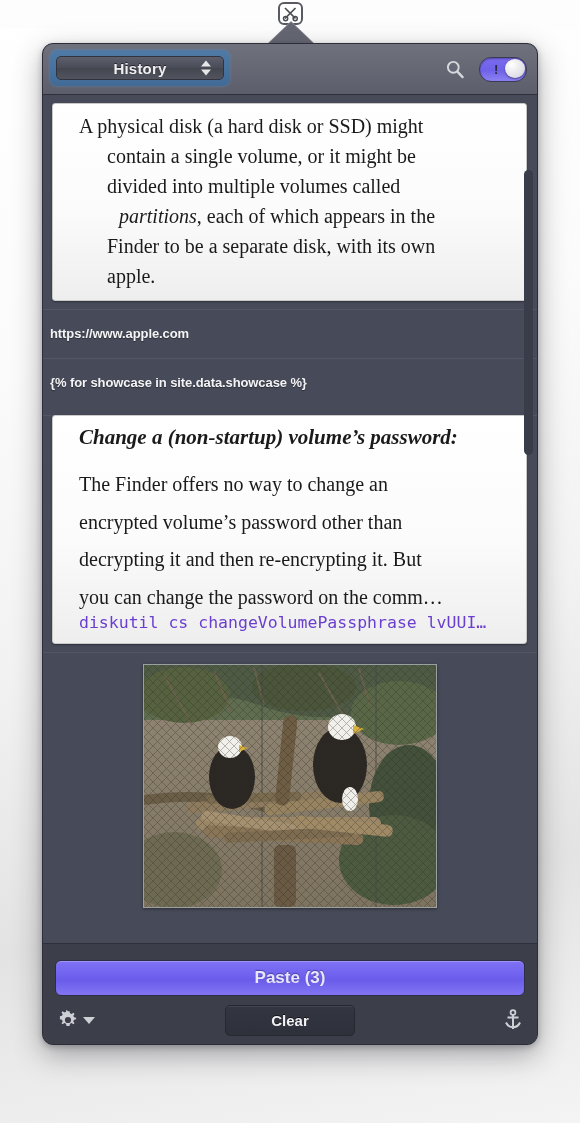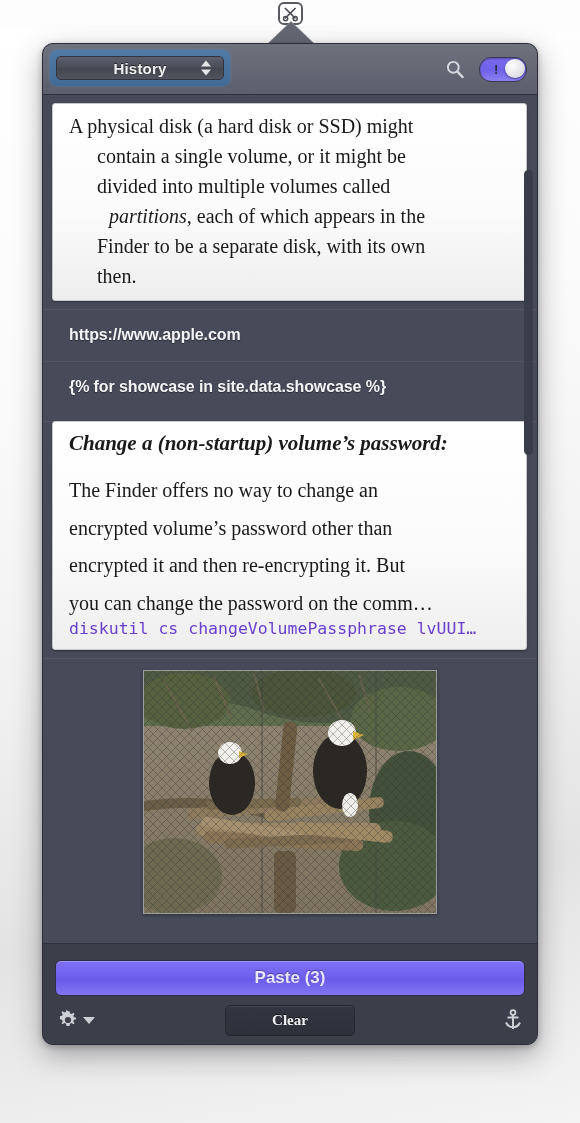--- a/index.html
+++ b/index.html
@@ -139,21 +139,21 @@
     position: absolute; left: 0; right: 0; top: 0; height: 1px;
     background: rgba(255,255,255,0.07);
   }
 
   
   .rich-card {
     margin: 8px 10px 8px 9px;
     background: linear-gradient(180deg, #ffffff 0%, #fbfbfb 55%, #eeeeee 100%);
     border: 1px solid #c8c8c8;
     border-radius: 3px;
-    padding: 7px 10px 9px 16px;
+    padding: 7px 10px 9px 26px;
     box-shadow: 0 1px 2px rgba(0,0,0,0.35);
     color: #1a1a1a;
     font-family: "Liberation Serif", serif;
     font-size: 20px;
     line-height: 1.5;
     overflow: hidden;
   }
   .rich-card .indent { padding-left: 28px; }
   .rich-card em { font-style: italic; margin-left: 12px; }
   .rich-head {
@@ -166,23 +166,23 @@
     font-family: "DejaVu Sans Mono", monospace;
     color: #6a3fcf;
     font-size: 16.5px;
     line-height: 1.4;
     white-space: nowrap;
     overflow: hidden;
   }
 
   
   .plain-item {
-    padding: 17px 14px 17px 26px;
+    padding: 17px 14px 17px 7px;
     color: #f4f4f6;
-    font-size: 16px;
+    font-size: 13px;
     font-weight: bold;
     letter-spacing: -0.1px;
     white-space: nowrap;
     overflow: hidden;
     text-shadow: 0 1px 1px rgba(0,0,0,0.4);
   }
 
   
   .image-item {
     padding: 12px 0 14px 0;
@@ -225,21 +225,20 @@
     display: flex; align-items: center; justify-content: center;
     text-shadow: 0 -1px 1px rgba(40,30,90,0.5);
     box-shadow: inset 0 1px 0 rgba(255,255,255,0.25);
   }
   #footer-bar {
     height: 48px;
     display: flex; align-items: center;
     position: relative;
     padding: 0 14px;
     box-sizing: border-box;
-    font-family: Liberation Serif, serif;
   }
   #gear-menu {
     display: flex; align-items: center; gap: 4px;
   }
   #clear-button {
     position: absolute; left: 50%; transform: translateX(-50%);
     width: 128px; height: 29px;
     border-radius: 5px;
     background: linear-gradient(180deg, #45475200 0%, #2e303a 100%), #333541;
     border: 1px solid #26272f;
@@ -296,38 +295,38 @@
 
   <div id="clip-list">
 
     <div class="clip-item">
       <div class="rich-card">
         <div>A physical disk (a hard disk or SSD) might</div>
         <div class="indent">contain a single volume, or it might be</div>
         <div class="indent">divided into multiple volumes called</div>
         <div class="indent"><em>partitions</em>, each of which appears in the</div>
         <div class="indent">Finder to be a separate disk, with its own</div>
-        <div class="indent">then.</div>
+        <div class="indent">apple.</div>
       </div>
     </div>
 
     <div class="clip-item">
       <div class="plain-item">https://www.apple.com</div>
     </div>
 
     <div class="clip-item">
       <div class="plain-item">{% for showcase in site.data.showcase %}</div>
     </div>
 
     <div class="clip-item">
       <div class="rich-card">
         <div class="rich-head">Change a (non-startup) volume’s password:</div>
         <div class="rich-body">The Finder offers no way to change an</div>
         <div class="rich-body">encrypted volume’s password other than</div>
-        <div class="rich-body">encrypted it and then re-encrypting it. But</div>
+        <div class="rich-body">decrypting it and then re-encrypting it. But</div>
         <div class="rich-body">you can change the password on the comm…</div>
         <div class="code-line">diskutil cs changeVolumePassphrase lvUUI…</div>
       </div>
     </div>
 
     <div class="clip-item">
       <div class="image-item">
         <svg id="clip-image-thumb" viewBox="0 0 292 242" preserveAspectRatio="none">
           <defs>
             <linearGradient id="grndTop" x1="0" y1="0" x2="0" y2="1">

